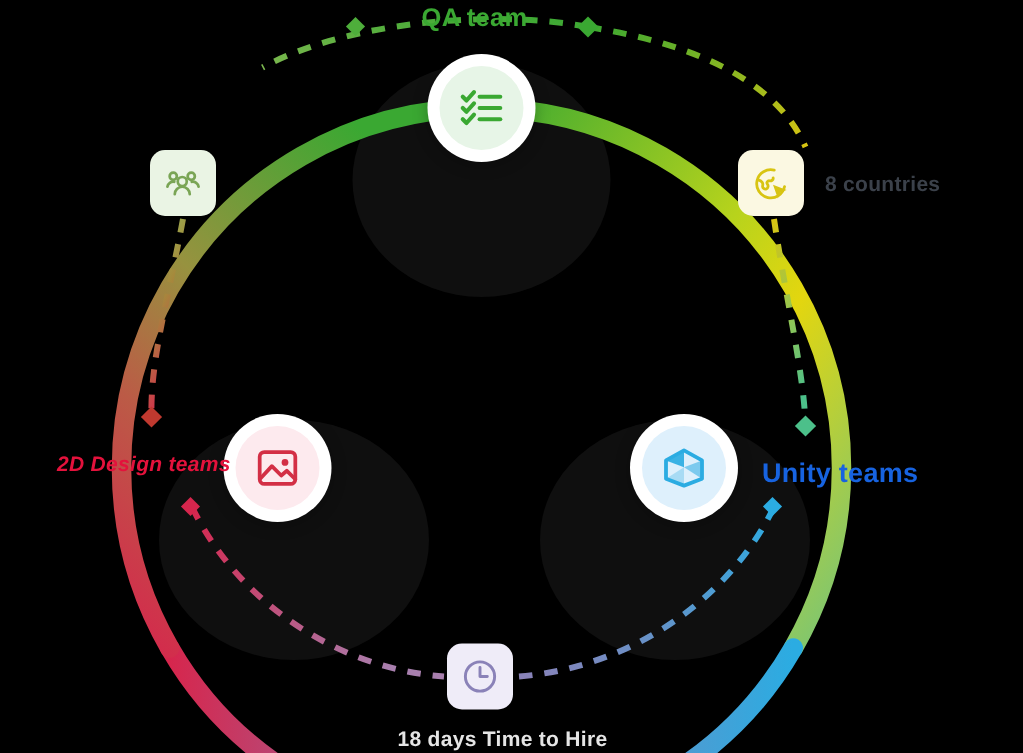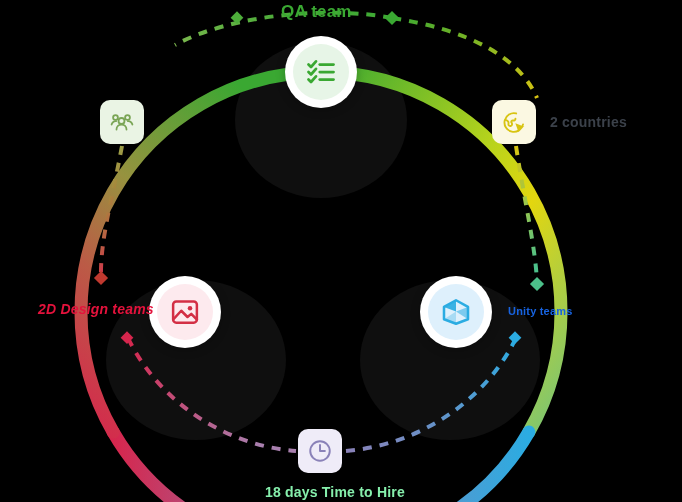--- a/index.html
+++ b/index.html
@@ -96,27 +96,27 @@
     color: #3b414a;
   }
   #label-2d {
     left: 38px; top: 301px;
     font-size: 14px;
     color: #e4123c;
     font-style: italic;
   }
   #label-unity {
     left: 508px; top: 305px;
-    font-size: 11px;
+    font-size: 18px;
     color: #1763e0;
   }
   #label-time {
     left: 265px; top: 484px;
     font-size: 14px;
-    color: #86efac;
+    color: #e5e5e5;
   }
 </style>
 </head>
 <body>
 
 <div id="stage">
 
   <svg class="layer" viewBox="0 0 682 502">
     <defs>
 
@@ -248,21 +248,21 @@
     </svg>
   </div>
 
   <div class="badge" id="badge-countries">
     <svg width="25" height="25" viewBox="0 0 24 24" fill="none" stroke="#d8c412" stroke-width="1.8" stroke-linecap="round" stroke-linejoin="round">
       <path d="M20.2 13.8 a9 9 0 1 1 -6.6 -10.5"></path>
       <path d="M3.2 9.5 c2.5 0.6 3.4 2 3 3.6 -0.4 1.7 1.2 2.6 2.4 2.2 1.1 -0.4 1.4 -2.1 0.6 -3.1 -0.8 -1 0.2 -2.3 1.4 -2.1 1.2 0.2 2.5 -0.5 2.3 -1.8"></path>
       <path d="M12.8 12.6 L21.5 16 L17.4 17.4 L15.9 21.4 Z" fill="#d8c412" stroke="none"></path>
     </svg>
   </div>
-  <div class="label" id="label-countries">2 countries</div>
+  <div class="label" id="label-countries">8 countries</div>
 
   <div class="badge" id="badge-time">
     <svg width="26" height="26" viewBox="0 0 24 24" fill="none" stroke="#8a82b8" stroke-width="1.8" stroke-linecap="round" stroke-linejoin="round">
       <circle cx="12" cy="12" r="9"></circle>
       <polyline points="12,6.5 12,12 16.5,12"></polyline>
     </svg>
   </div>
   <div class="label" id="label-time">18 days Time to Hire</div>
 
 </div>

